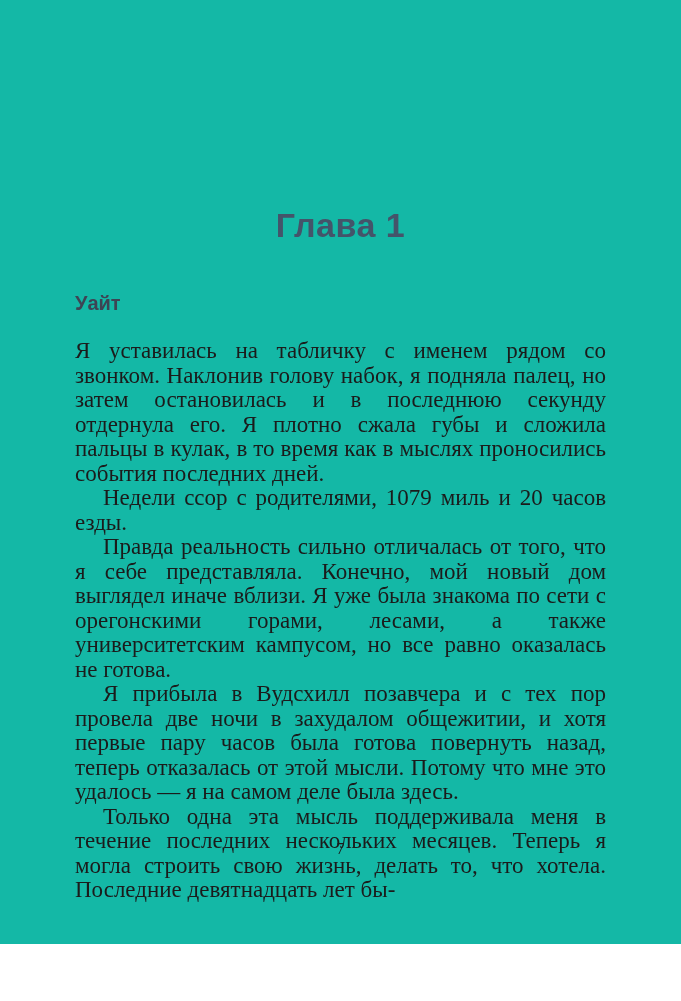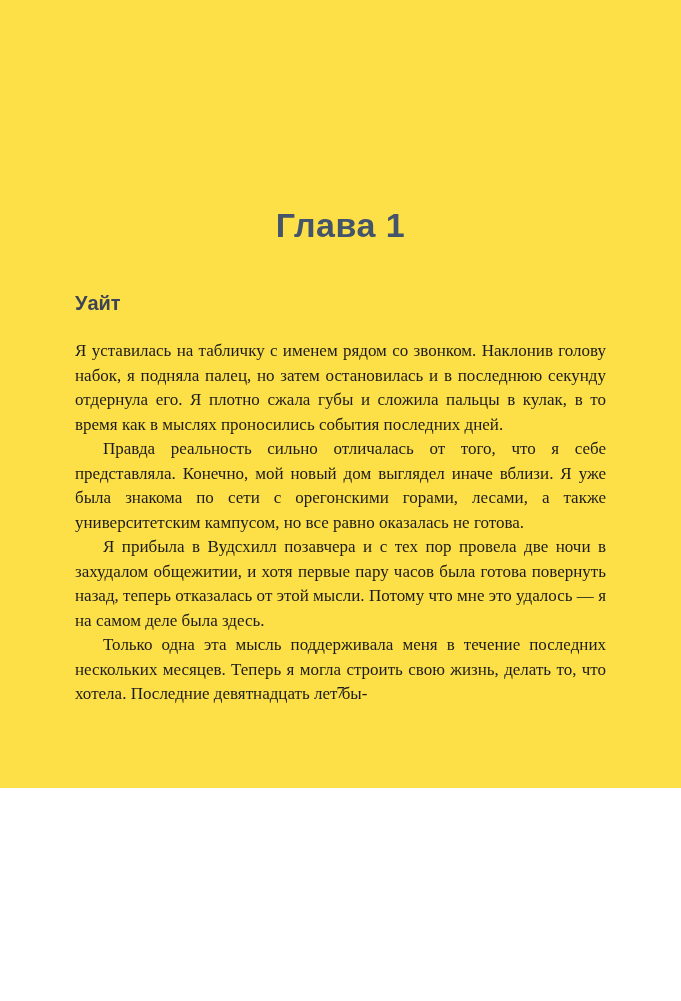--- a/index.html
+++ b/index.html
@@ -10,22 +10,22 @@
   body {
     width: 681px;
     height: 1001px;
     font-family: "Liberation Serif", serif;
     color: #1b1b1b;
     overflow: hidden;
   }
   .page {
     position: relative;
     width: 681px;
-    height: 788px;
-    background: #fde047;
+    height: 944px;
+    background: #14b8a6;
     box-sizing: border-box;
   }
   .chapter-title {
     margin: 0;
     padding-top: 207px;
     text-align: center;
     font-family: "Liberation Sans", sans-serif;
     font-weight: 700;
     font-size: 34px;
     line-height: 1.1;
@@ -35,21 +35,21 @@
   .section-heading {
     margin: 47px 75px 0 75px;
     font-family: "Liberation Sans", sans-serif;
     font-weight: 700;
     font-size: 20px;
     line-height: 1.2;
     color: #3d4454;
   }
   .body-text {
     margin: 24px 75px 0 75px;
-    font-size: 17px;
+    font-size: 23px;
     line-height: 24.5px;
     text-align: justify;
   }
   .body-text p {
     margin: 0;
     padding: 0;
     text-indent: 28px;
   }
   .body-text p.first {
     text-indent: 0;
@@ -68,20 +68,21 @@
 <body>
 
 <div class="page">
 
   <h1 class="chapter-title">Глава 1</h1>
 
   <h2 class="section-heading">Уайт</h2>
 
   <div class="body-text">
     <p class="first">Я уставилась на табличку с именем рядом со звонком. Наклонив голову набок, я подняла палец, но затем остановилась и в последнюю секунду отдернула его. Я плотно сжала губы и сложила пальцы в кулак, в то время как в мыслях проносились события последних дней.</p>
+    <p>Недели ссор с родителями, 1079 миль и 20 часов езды.</p>
     <p>Правда реальность сильно отличалась от того, что я себе представляла. Конечно, мой новый дом выглядел иначе вблизи. Я уже была знакома по сети с орегонскими горами, лесами, а также университетским кампусом, но все равно оказалась не готова.</p>
     <p>Я прибыла в Вудсхилл позавчера и с тех пор провела две ночи в захудалом общежитии, и хотя первые пару часов была готова повернуть назад, теперь отказалась от этой мысли. Потому что мне это удалось — я на самом деле была здесь.</p>
     <p>Только одна эта мысль поддерживала меня в течение последних нескольких месяцев. Теперь я могла строить свою жизнь, делать то, что хотела. Последние девятнадцать лет бы-</p>
   </div>
 
   <div class="page-number">7</div>
 
 </div>
 
 </body></html>

